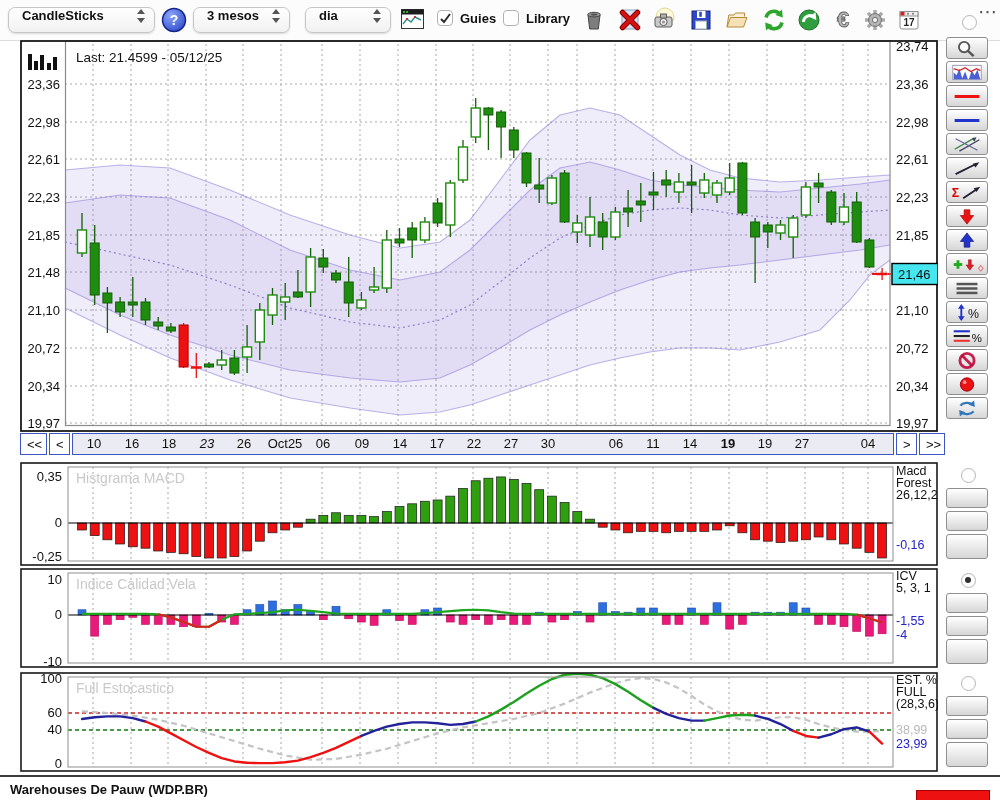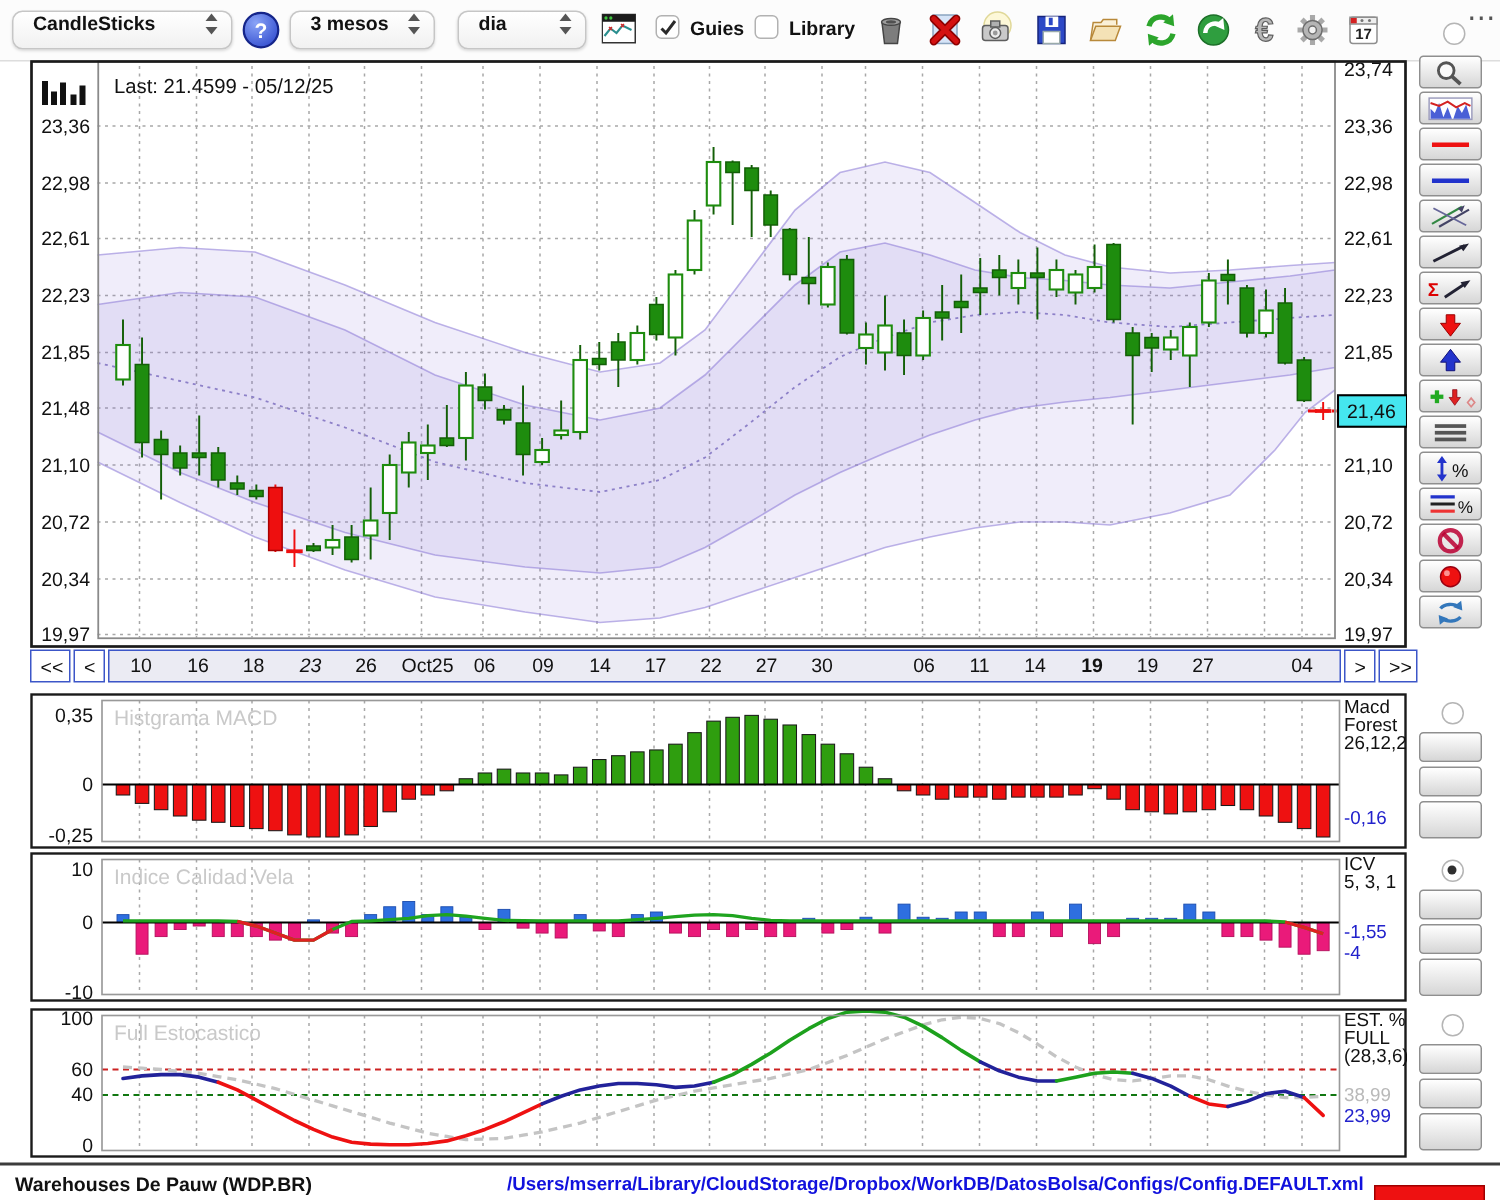--- a/index.html
+++ b/index.html
@@ -772,16 +772,15 @@
       <button class="sbtn" style="top: 719px; height: 20px;">
         <svg width="38" height="17" viewBox="0 0 40 20">undefined</svg>
       </button>
       <button class="sbtn" style="top: 742px; height: 25px;">
         <svg width="38" height="22" viewBox="0 0 40 24">undefined</svg>
       </button>
     </div>
 
   <div class="statusbar">
     <span class="symbol">Warehouses De Pauw (WDP.BR)</span>
-    <span class="cfgpath">/Users/mserra/Library/CloudStorage/Dropbox/WorkDB/DatosBolsa/Configs/Config.DEFAULT.xml</span>
     <button class="offbtn">OFF</button>
   </div>
 </div>
 
 </body></html>

